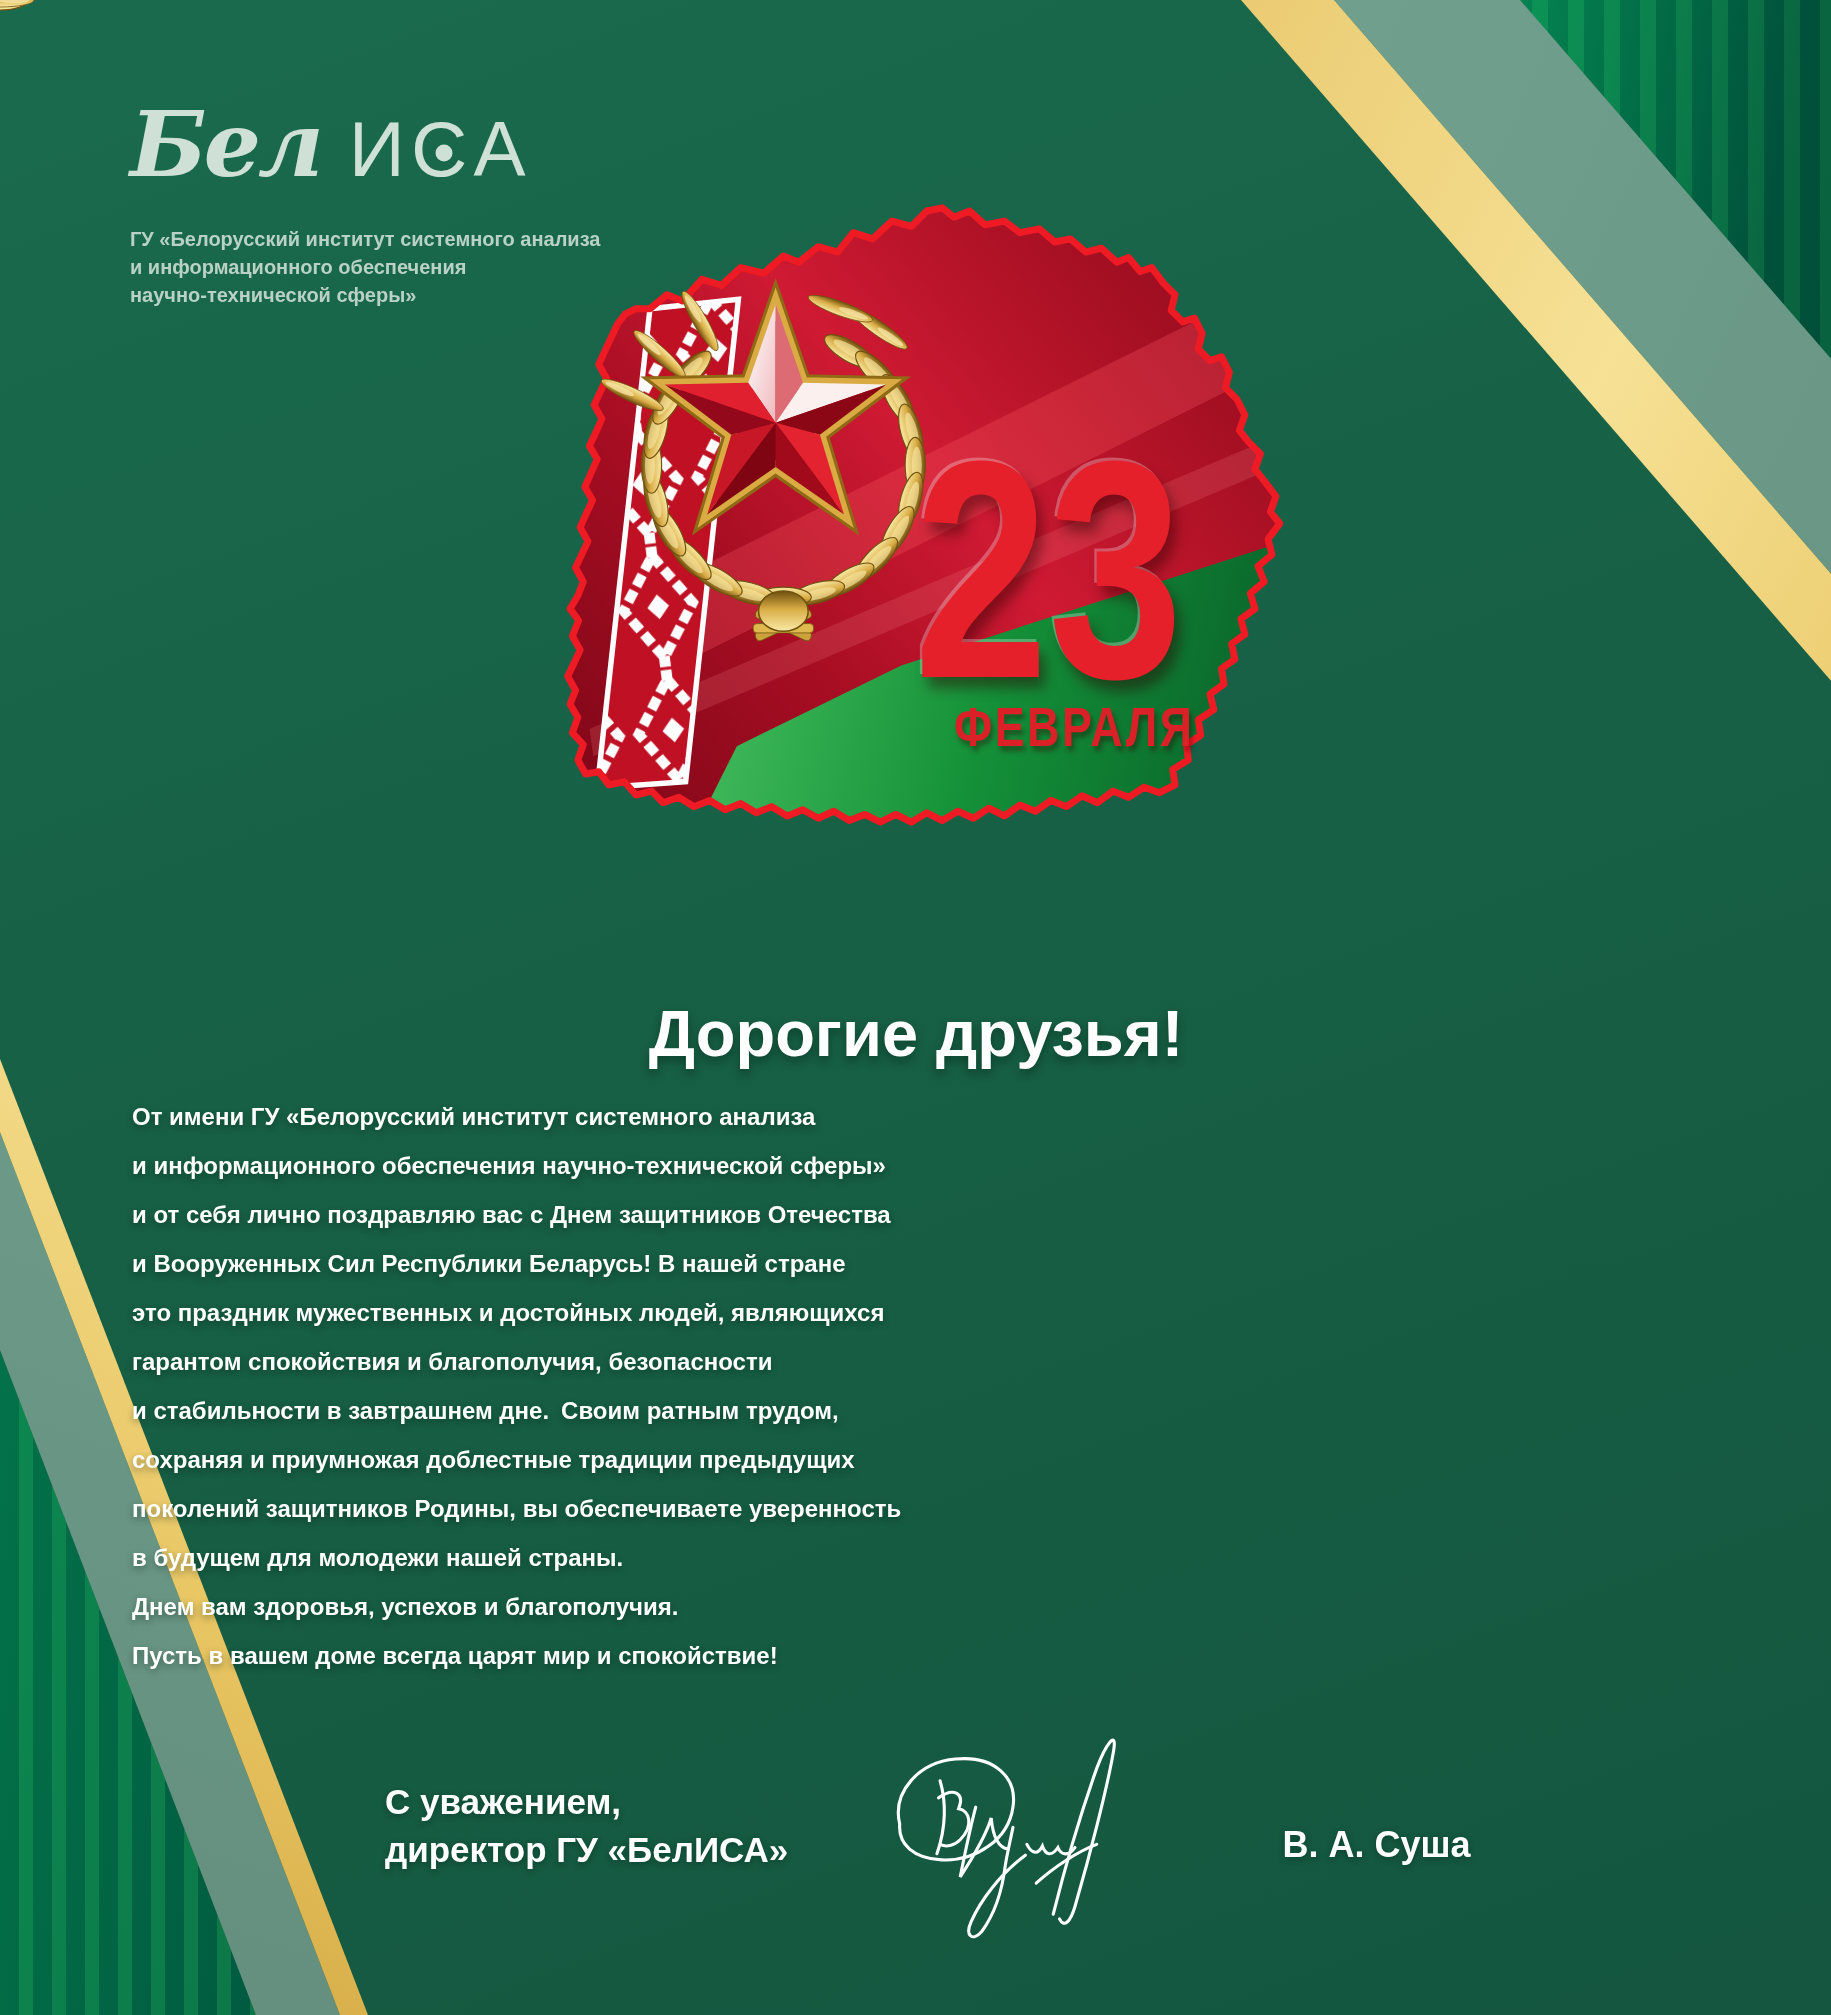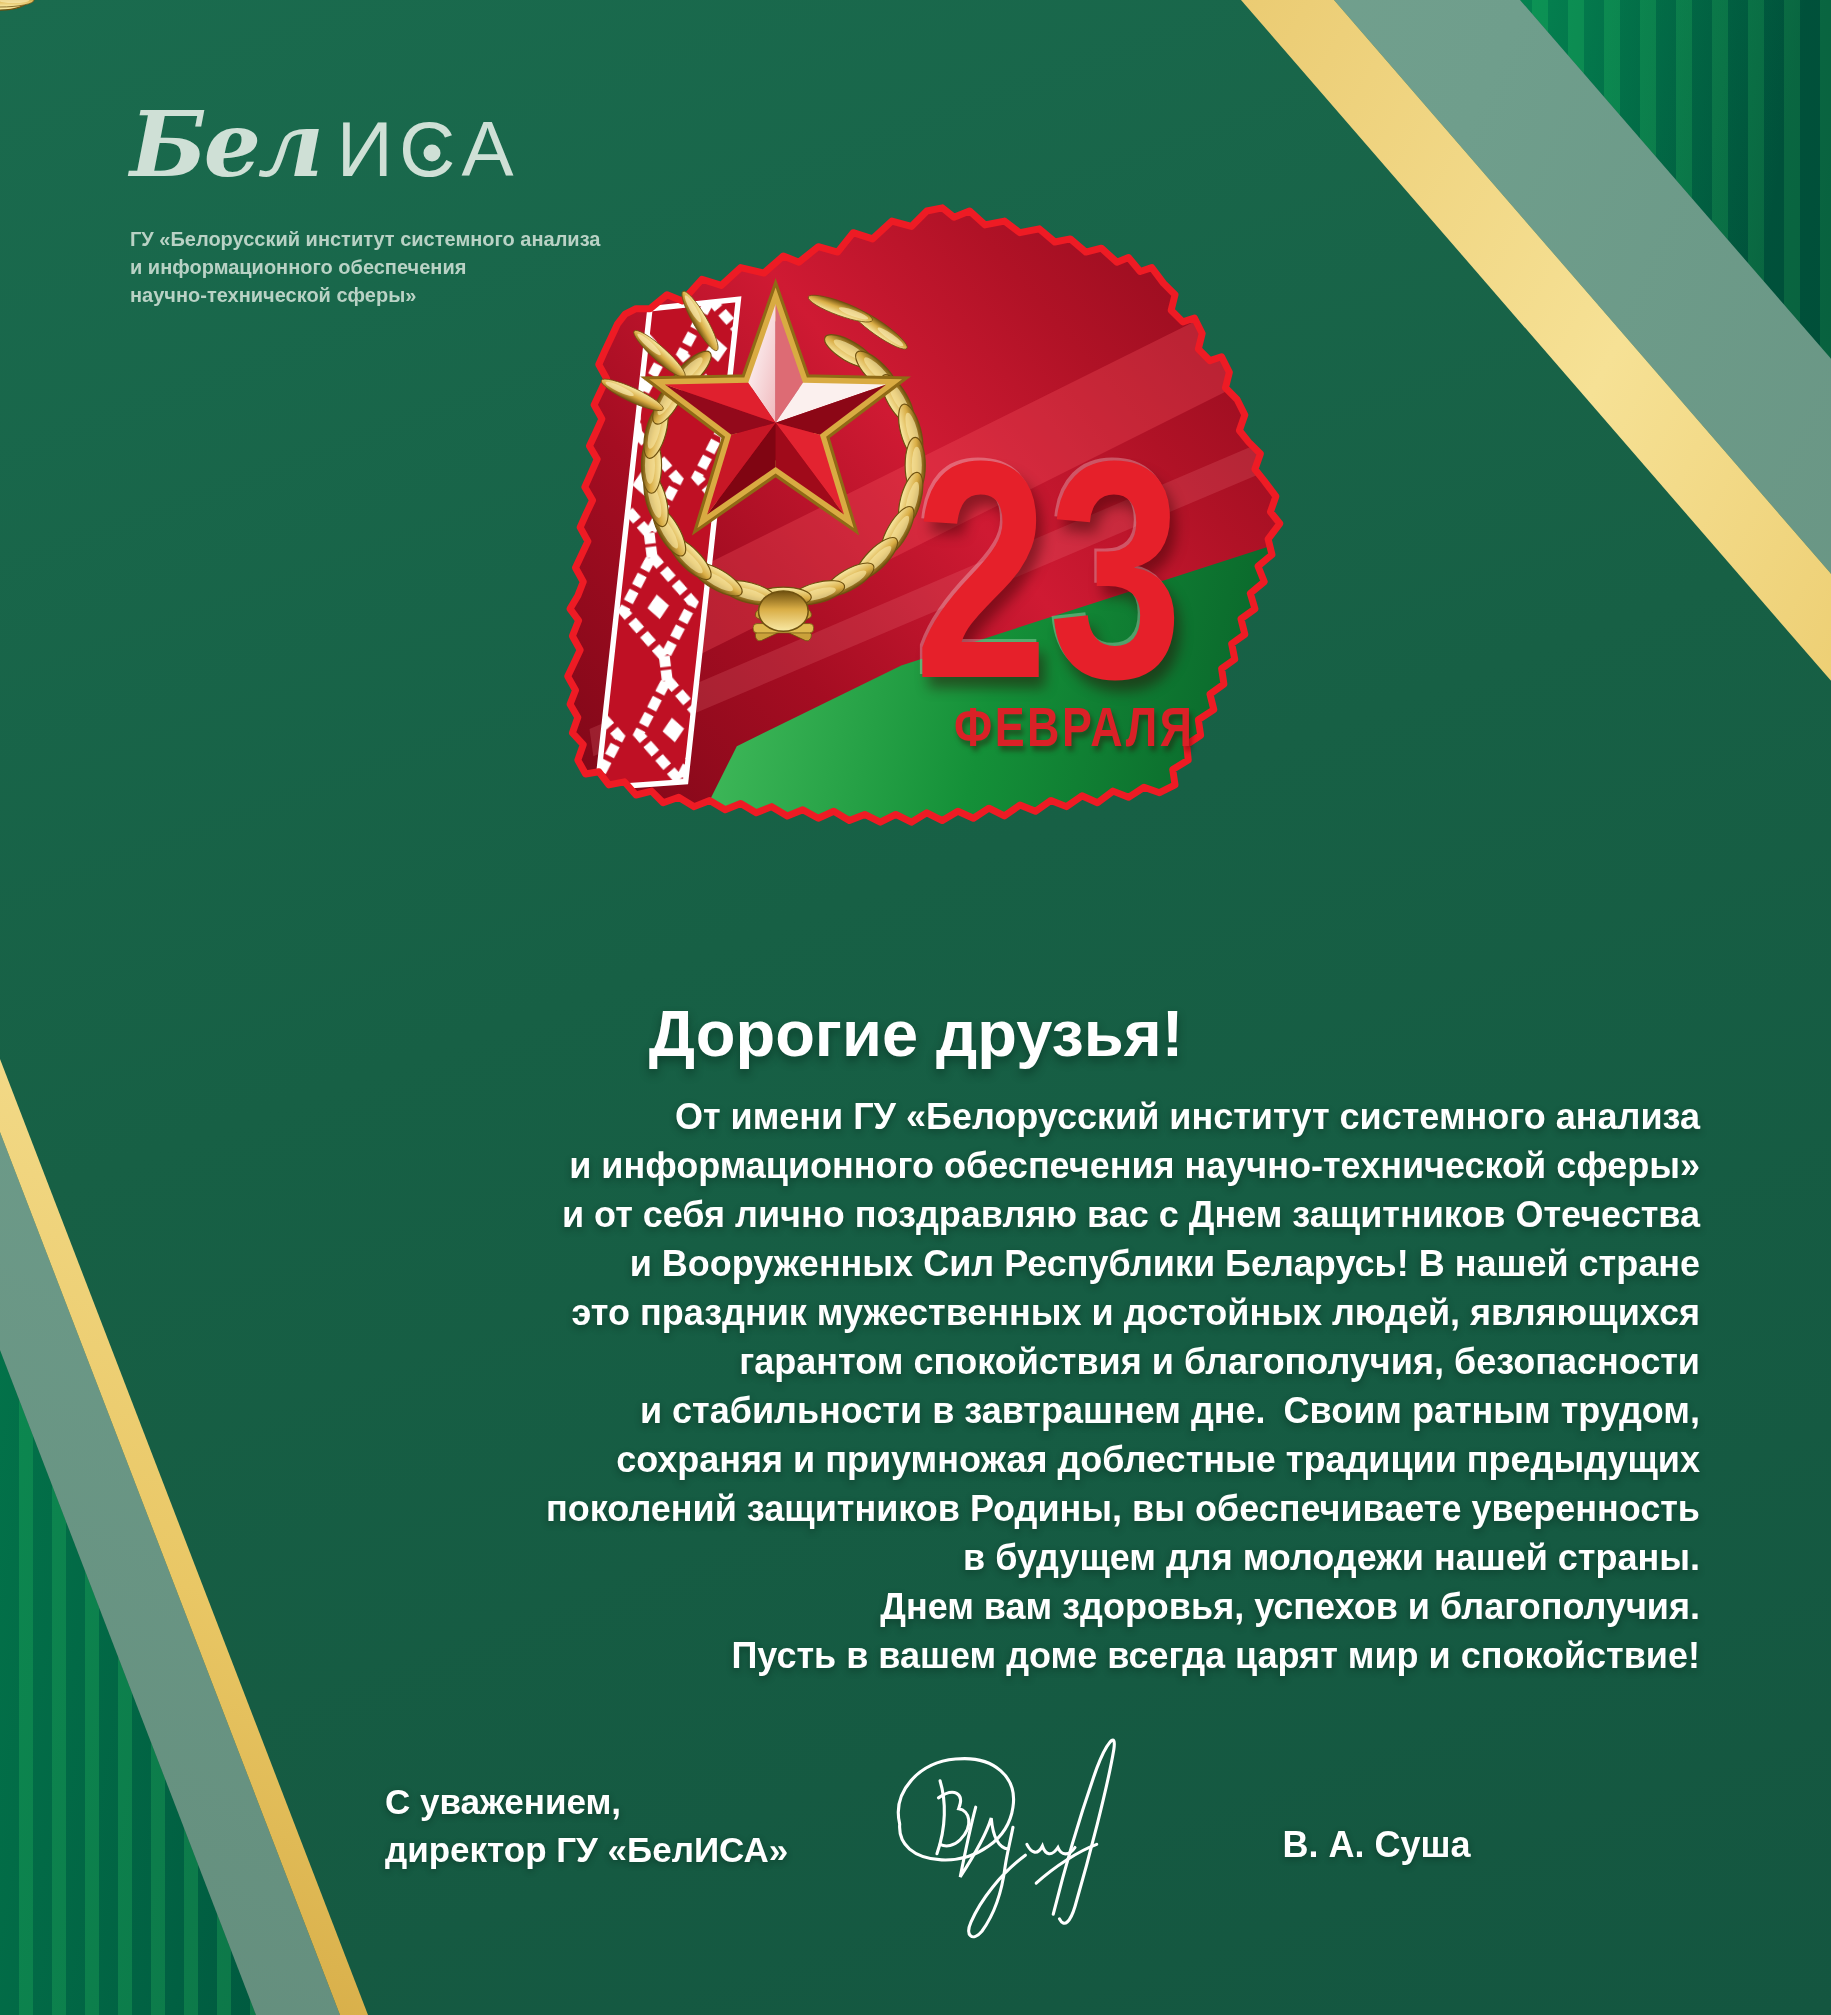--- a/index.html
+++ b/index.html
@@ -44,21 +44,21 @@
 
   
   .logo-block{position:absolute;left:130px;top:99px;color:#cfe0d6;}
   .logo{white-space:nowrap;line-height:1;}
   .logo-script{
     font-family:"DejaVu Serif",serif;font-style:italic;font-weight:bold;
     font-size:90px;letter-spacing:-3.1px;margin-top:36px;
   }
   .logo-caps{
     font-family:"Liberation Sans",sans-serif;font-weight:400;
-    font-size:78px;letter-spacing:6.2px;margin-left:16px;
+    font-size:78px;letter-spacing:6.2px;margin-left:28px;
   }
   .logo-c{position:relative;display:inline-block;}
   .logo-c::after{
     content:"";position:absolute;left:53%;top:55%;width:17px;height:17px;
     transform:translate(-50%,-50%);border-radius:50%;background:#cfe0d6;
   }
   .logo-subtitle{margin-top:36px;font-size:20px;font-weight:bold;line-height:28px;color:#b9d2c5;}
 
   
   .condensed{display:inline-block;transform:scaleX(.78);transform-origin:center;white-space:nowrap;}
@@ -81,22 +81,22 @@
   }
   .gold-title .condensed{transform:scaleX(.72);letter-spacing:1.6px;}
   .title-1{top:752px;font-size:72px;line-height:85px;}
   .title-2{top:839px;font-size:78px;line-height:85px;}
   .greeting-heading{
     position:absolute;left:0;top:995px;width:1832px;text-align:center;
     font-size:65px;line-height:78px;font-weight:bold;color:#ffffff;
     text-shadow:0 4.7px 9.3px rgba(0,30,20,.45);
   }
   .greeting-body{
-    position:absolute;left:132px;top:1092px;width:1568px;text-align:right;
-    font-size:36px;line-height:49px;font-weight:bold;color:#ffffff;
+    position:absolute;left:132px;top:1092px;width:1568px;text-align:left;
+    font-size:24px;line-height:49px;font-weight:bold;color:#ffffff;
     text-shadow:0 3.1px 7px rgba(0,30,20,.4);
   }
   .signoff{
     position:absolute;left:385px;top:1778px;font-size:35px;line-height:48px;
     font-weight:bold;color:#ffffff;text-shadow:0 2.3px 6.2px rgba(0,30,20,.4);
   }
   .signer-name{
     position:absolute;left:1241px;top:1824px;width:271px;text-align:center;
     font-size:36px;font-weight:bold;color:#ffffff;text-shadow:0 2.3px 6.2px rgba(0,30,20,.4);
   }

